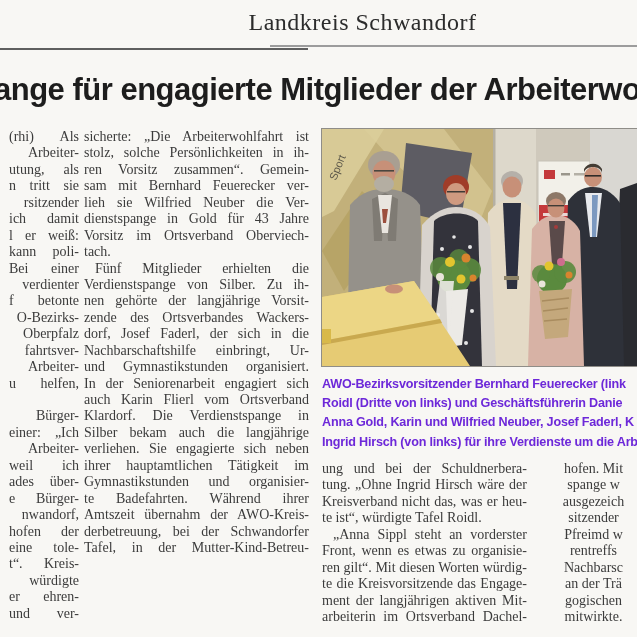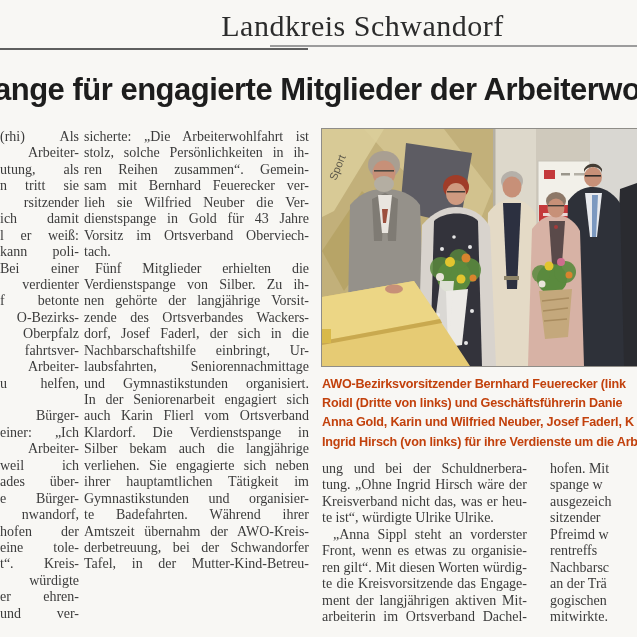--- a/index.html
+++ b/index.html
@@ -1,46 +1,46 @@
 <!DOCTYPE html>
 <html><head>
 <meta charset="utf-8">
 <style>
   html,body{margin:0;padding:0;background:#e9e8e5;}
   #page{position:relative;width:637px;height:637px;background:#f8f7f4;overflow:hidden;
         font-family:"Liberation Serif",serif;color:#3b3b3b;}
   
   .masthead{position:absolute;top:9px;left:0;width:637px;text-align:center;padding-left:88px;
-            box-sizing:border-box;font-family:"Liberation Serif",serif;font-size:30px;
+            box-sizing:border-box;font-family:"Liberation Serif",serif;font-size:24px;
             font-weight:400;color:#2c2c2c;letter-spacing:.5px;white-space:nowrap;}
   .rule-a{position:absolute;top:48px;left:0;width:308px;height:2px;background:#5f5f5f;}
   .rule-b{position:absolute;top:45px;left:270px;width:367px;height:1.6px;background:#9c9c9c;}
   
   .headline{position:absolute;top:72px;left:-6px;width:660px;overflow:hidden;white-space:nowrap;
             font-family:"Liberation Sans",sans-serif;font-weight:700;font-size:31px;
             letter-spacing:-.5px;color:#1d1d1d;}
   
   .tline{height:16.45px;line-height:16.45px;font-size:14px;overflow:hidden;}
   .col-left{position:absolute;top:129px;left:0;width:79px;}
   .col-left .tline.single{text-align:right;}
-  .col-left .tline.multi{text-align:justify;text-align-last:justify;}
+  .col-left .tline.multi{text-align:justify;text-align-last:justify;padding-left:9px;}
   .col-mid{position:absolute;top:129px;left:84px;width:225px;}
   .col-mid .tline.multi,.col3 .tline.multi{text-align:justify;text-align-last:justify;}
   .col-mid .tline.end,.col3 .tline.end{text-align:justify;text-align-last:left;}
   .tline.ind{text-indent:11px;}
   .col3{position:absolute;top:461px;left:322px;width:205px;}
-  .col4{position:absolute;top:461px;left:550px;width:87px;overflow:hidden;}
+  .col4{position:absolute;top:461px;left:550px;width:87px;overflow:hidden;text-align:center;}
   .col4 .tline{white-space:nowrap;}
   
   .photo{position:absolute;top:128px;left:321px;width:315px;height:237px;
          border:1px solid #8f8d88;background:#cfc9bc;overflow:hidden;}
   .photo svg{display:block;}
   
   .caption{position:absolute;top:375px;left:322px;width:315px;height:78px;overflow:hidden;
-           font-family:"Liberation Sans",sans-serif;font-weight:700;color:#c2410c;}
+           font-family:"Liberation Sans",sans-serif;font-weight:700;color:#6d28d9;}
   .caption .tline{height:19.2px;line-height:19.2px;font-size:12.6px;white-space:nowrap;
                   letter-spacing:-.2px;}
 </style>
 </head>
 <body>
 
 <div id="page">
 
   <div class="masthead">Landkreis Schwandorf</div>
   <div class="rule-a"></div>
@@ -77,33 +77,32 @@
       <div class="tline multi">eine tole-</div>
       <div class="tline multi">t“. Kreis-</div>
       <div class="tline single">würdigte</div>
       <div class="tline multi">er ehren-</div>
       <div class="tline multi">und ver-</div>
     </div>
 
   <div class="col-mid">
       <div class="tline multi">sicherte: „Die Arbeiterwohlfahrt ist</div>
       <div class="tline multi">stolz, solche Persönlichkeiten in ih-</div>
-      <div class="tline multi">ren Reihen zusammen“. Gemein-</div>
+      <div class="tline multi">ren Vorsitz zusammen“. Gemein-</div>
       <div class="tline multi">sam mit Bernhard Feuerecker ver-</div>
       <div class="tline multi">lieh sie Wilfried Neuber die Ver-</div>
       <div class="tline multi">dienstspange in Gold für 43 Jahre</div>
       <div class="tline multi">Vorsitz im Ortsverband Oberviech-</div>
       <div class="tline end single">tach.</div>
       <div class="tline ind multi">Fünf Mitglieder erhielten die</div>
       <div class="tline multi">Verdienstspange von Silber. Zu ih-</div>
       <div class="tline multi">nen gehörte der langjährige Vorsit-</div>
       <div class="tline multi">zende des Ortsverbandes Wackers-</div>
       <div class="tline multi">dorf, Josef Faderl, der sich in die</div>
       <div class="tline multi">Nachbarschaftshilfe einbringt, Ur-</div>
-      <div class="tline multi">laubsfahrten, Seniorennachmittage</div>
       <div class="tline multi">und Gymnastikstunden organisiert.</div>
       <div class="tline multi">In der Seniorenarbeit engagiert sich</div>
       <div class="tline multi">auch Karin Flierl vom Ortsverband</div>
       <div class="tline multi">Klardorf. Die Verdienstspange in</div>
       <div class="tline multi">Silber bekam auch die langjährige</div>
       <div class="tline multi">verliehen. Sie engagierte sich neben</div>
       <div class="tline multi">ihrer hauptamtlichen Tätigkeit im</div>
       <div class="tline multi">Gymnastikstunden und organisier-</div>
       <div class="tline multi">te Badefahrten. Während ihrer</div>
       <div class="tline multi">Amtszeit übernahm der AWO-Kreis-</div>
@@ -232,21 +231,21 @@
       <div class="tline multi">AWO-Bezirksvorsitzender Bernhard Feuerecker (link</div>
       <div class="tline multi">Roidl (Dritte von links) und Geschäftsführerin Danie</div>
       <div class="tline multi">Anna Gold, Karin und Wilfried Neuber, Josef Faderl, K</div>
       <div class="tline multi">Ingrid Hirsch (von links) für ihre Verdienste um die Arb</div>
     </div>
 
   <div class="col3">
       <div class="tline multi">ung und bei der Schuldnerbera-</div>
       <div class="tline multi">tung. „Ohne Ingrid Hirsch wäre der</div>
       <div class="tline multi">Kreisverband nicht das, was er heu-</div>
-      <div class="tline end multi">te ist“, würdigte Ulrike Ulrike.</div>
+      <div class="tline end multi">te ist“, würdigte Tafel Roidl.</div>
       <div class="tline ind multi">„Anna Sippl steht an vorderster</div>
       <div class="tline multi">Front, wenn es etwas zu organisie-</div>
       <div class="tline multi">ren gilt“. Mit diesen Worten würdig-</div>
       <div class="tline multi">te die Kreisvorsitzende das Engage-</div>
       <div class="tline multi">ment der langjährigen aktiven Mit-</div>
       <div class="tline multi">arbeiterin im Ortsverband Dachel-</div>
     </div>
 
   <div class="col4">
       <div class="tline multi">hofen. Mit</div>

